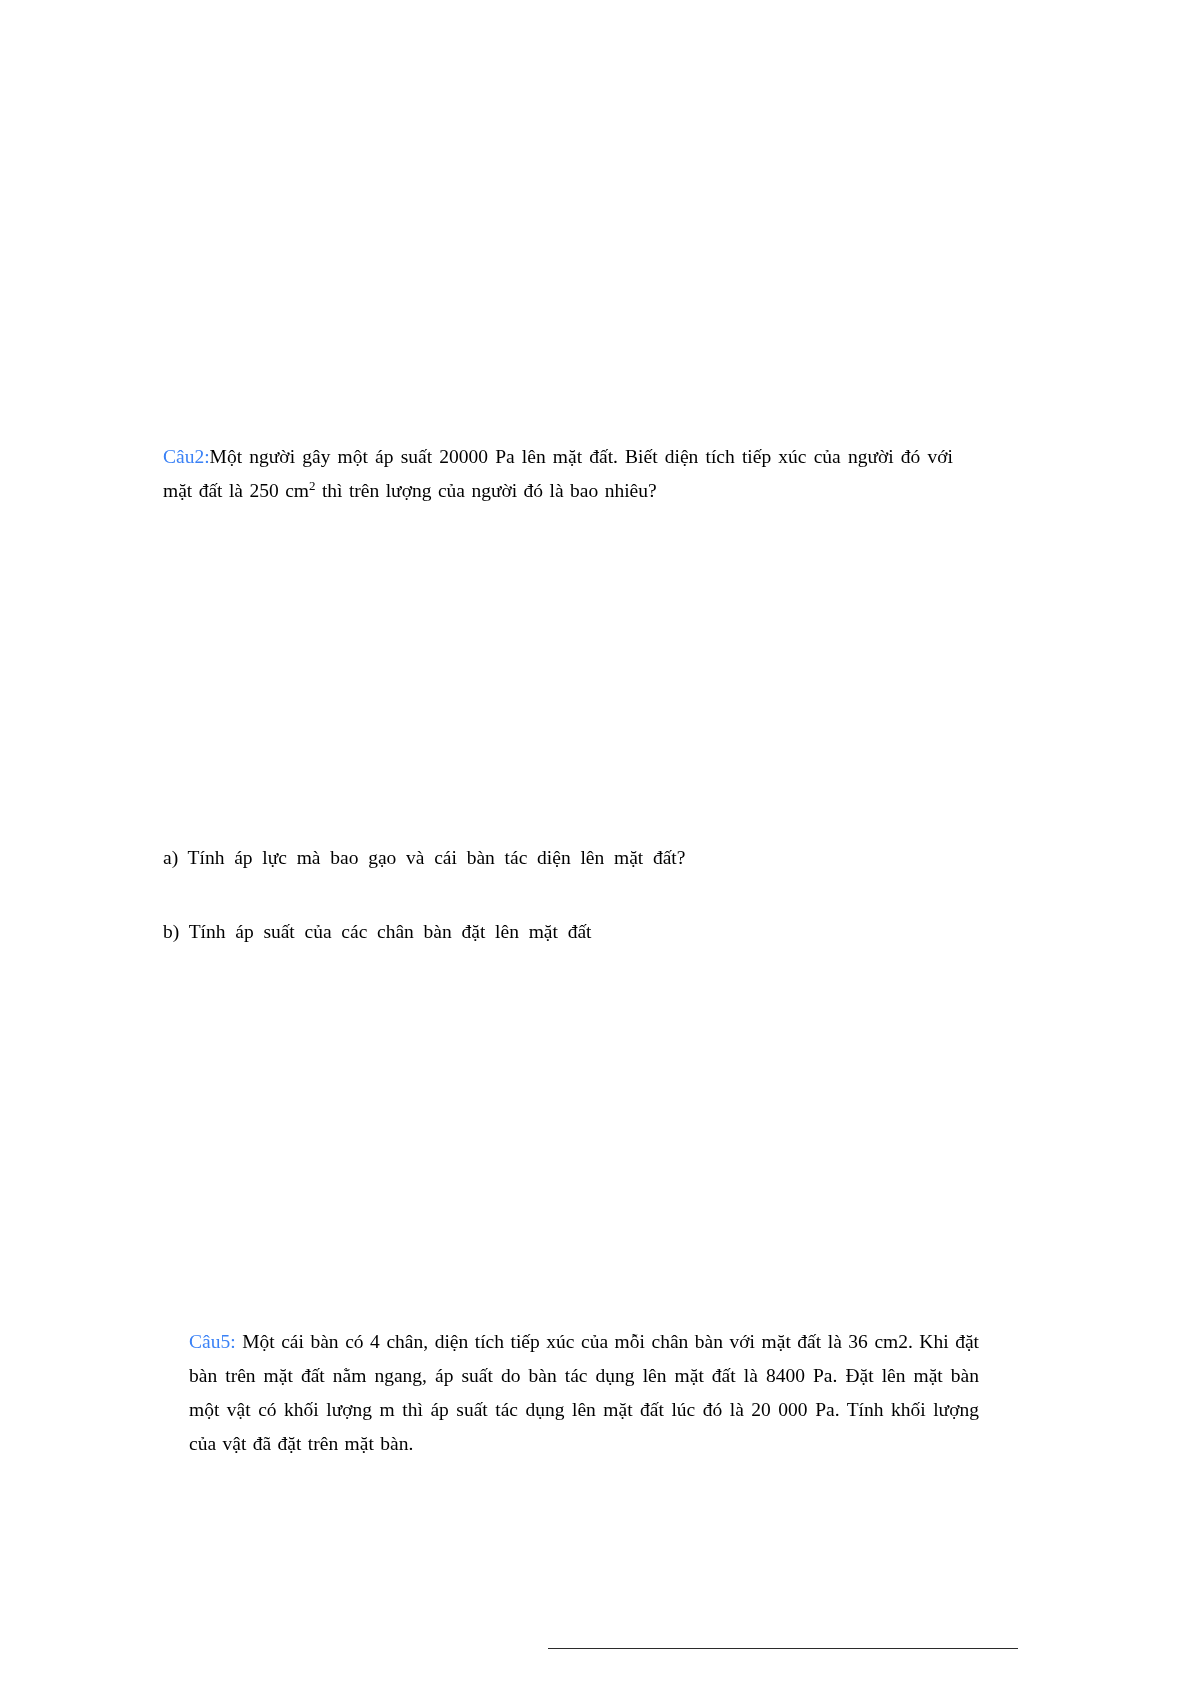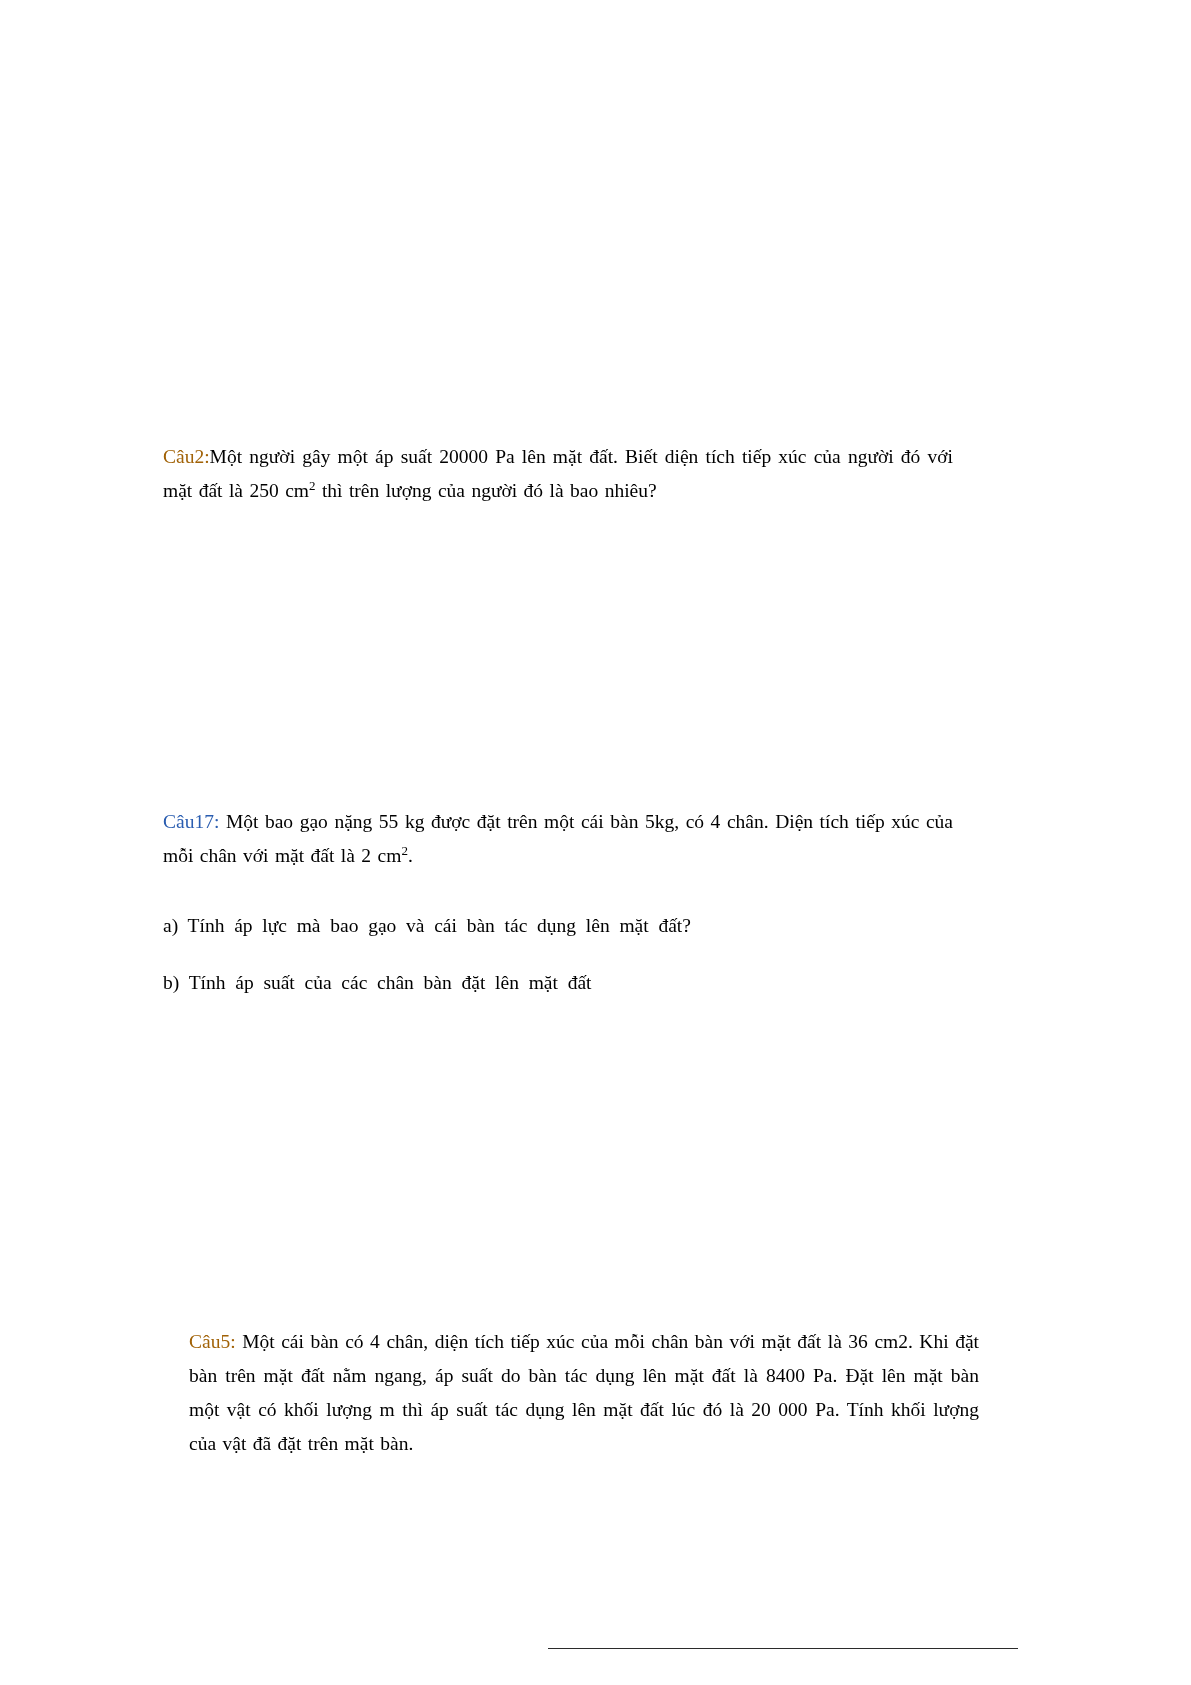--- a/index.html
+++ b/index.html
@@ -37,21 +37,21 @@
     line-height: 34px;
     text-align: justify;
     text-justify: inter-word;
     margin: 0;
     color: #000000;
   }
   .para.nojust {
     text-align: left;
   }
   .qlabel {
-    color: #a16207;
+    color: #3b82f6;
   }
   .qlabel.q17 { color: #2a5db0; }
   .sup {
     font-size: 13px;
     vertical-align: super;
     line-height: 0;
   }
   .spaced {
     
     word-spacing: 0.08em;
@@ -70,23 +70,22 @@
 
 <div class="page">
 
   <div class="content">
 
     <div class="block" style="top:440px;">
       <p class="para spaced"><span class="qlabel">Câu2:</span><span>Một người gây một áp suất 20000 Pa lên mặt đất. Biết diện tích tiếp xúc của người đó với mặt đất là 250 cm</span><span class="sup">2</span><span> thì trên lượng của người đó là bao nhiêu?</span></p>
     </div>
 
     <div class="block" style="top:805px;">
-      <p class="para spaced"><span class="qlabel q17">Câu17:</span><span> Một bao gạo nặng 55 kg được đặt trên một cái bàn 5kg, có 4 chân. Diện tích tiếp xúc của mỗi chân với mặt đất là 2 cm</span><span class="sup">2</span><span>.</span></p>
-      <p class="para nojust spaced" style="margin-top:36px; word-spacing:0.25em;">a) Tính áp lực mà bao gạo và cái bàn tác dụng lên mặt đất?</p>
-      <p class="para nojust spaced" style="margin-top:23px; word-spacing:0.25em;">b) Tính áp suất của các chân bàn đặt lên mặt đất</p>
+      <p class="para nojust spaced" style="margin-top:36px; word-spacing:0.25em;">a) Tính áp lực mà bao gạo và cái bàn tác diện lên mặt đất?</p>
+      <p class="para nojust spaced" style="margin-top:40px; word-spacing:0.25em;">b) Tính áp suất của các chân bàn đặt lên mặt đất</p>
     </div>
 
     <div class="block" style="top:1325px;margin-left:26px;">
       <p class="para spaced"><span class="qlabel">Câu5:</span><span> Một cái bàn có 4 chân, diện tích tiếp xúc của mỗi chân bàn với mặt đất là 36 cm2. Khi đặt bàn trên mặt đất nằm ngang, áp suất do bàn tác dụng lên mặt đất là 8400 Pa. Đặt lên mặt bàn một vật có khối lượng m thì áp suất tác dụng lên mặt đất lúc đó là 20 000 Pa. Tính khối lượng của vật đã đặt trên mặt bàn.</span></p>
     </div>
 
   </div>
 
   <div class="footer-rule"></div>
 

